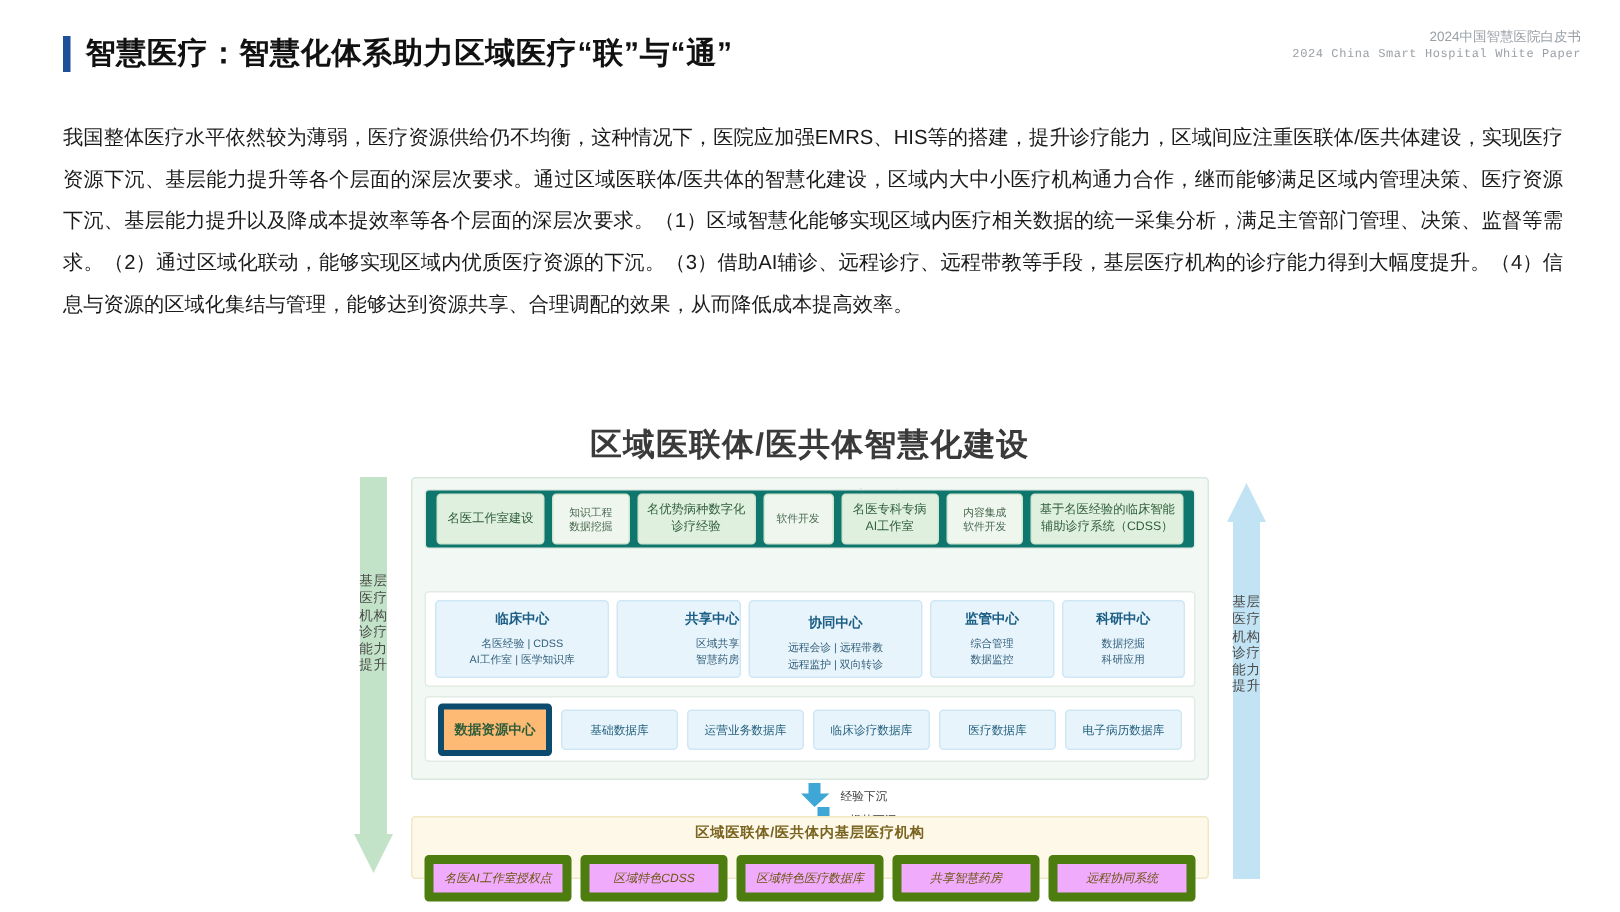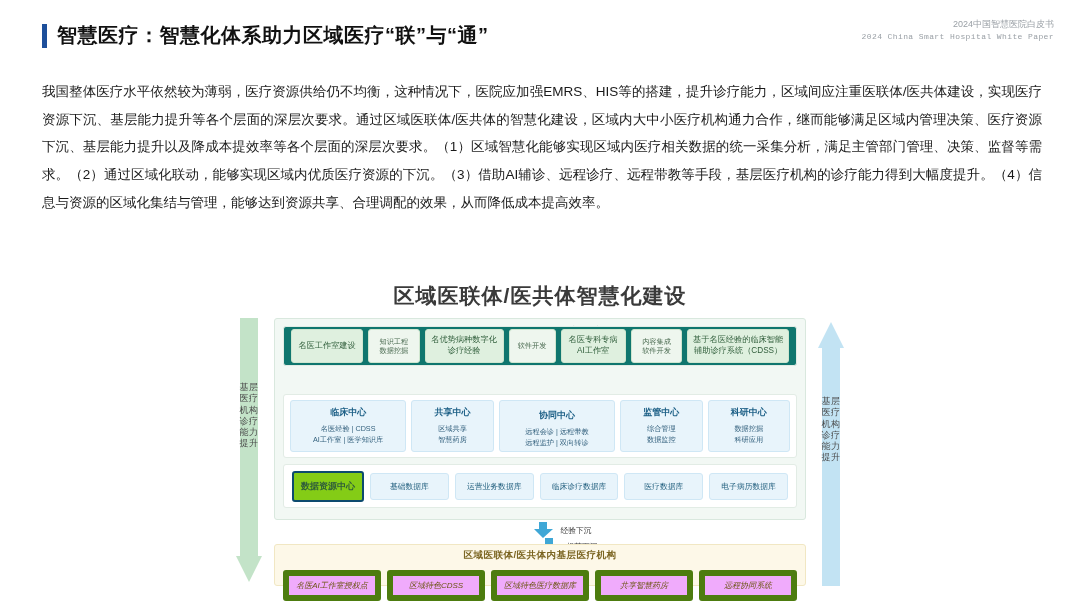--- a/index.html
+++ b/index.html
@@ -184,22 +184,22 @@
     width: 514px; height: 44px;
     background: #ffffff;
     border: 1px solid #e2ece5;
     border-radius: 3px;
     display: flex;
     align-items: center;
     padding: 0 8px;
     gap: 6px;
   }
   .dlabel {
-    background: #84cc16;
-    border: 2px solid #0c4a6e;
+    background: #fdba74;
+    border: 4px solid #0c4a6e;
     border-radius: 3px;
     color: #2f5d3a;
     font-size: 9px;
     font-weight: bold;
     padding: 7px 7px;
     white-space: nowrap;
   }
   .dbox {
     background: #e8f4fb;
     border: 1px solid #cfe7f5;
@@ -312,21 +312,21 @@
 软件开发</div>
         <div class="gbox" style="flex:2.1;">基于名医经验的临床智能辅助诊疗系统（CDSS）</div>
       </div>
 
       <div class="row-blue">
         <div class="bcard" style="flex:1.35;">
           <div class="h">临床中心</div>
           <div class="sub">名医经验  |  CDSS</div>
           <div class="sub">AI工作室  |  医学知识库</div>
         </div>
-        <div class="bcard" style="flex:0.95;">
+        <div class="bcard" style="flex:0.95;align-items:flex-end;">
           <div class="h">共享中心</div>
           <div class="sub">区域共享</div>
           <div class="sub">智慧药房</div>
         </div>
         <div class="bcard" style="flex:1.35;justify-content:center;">
           <div class="h">协同中心</div>
           <div class="sub">远程会诊  |  远程带教</div>
           <div class="sub">远程监护  |  双向转诊</div>
         </div>
         <div class="bcard" style="flex:0.95;">

